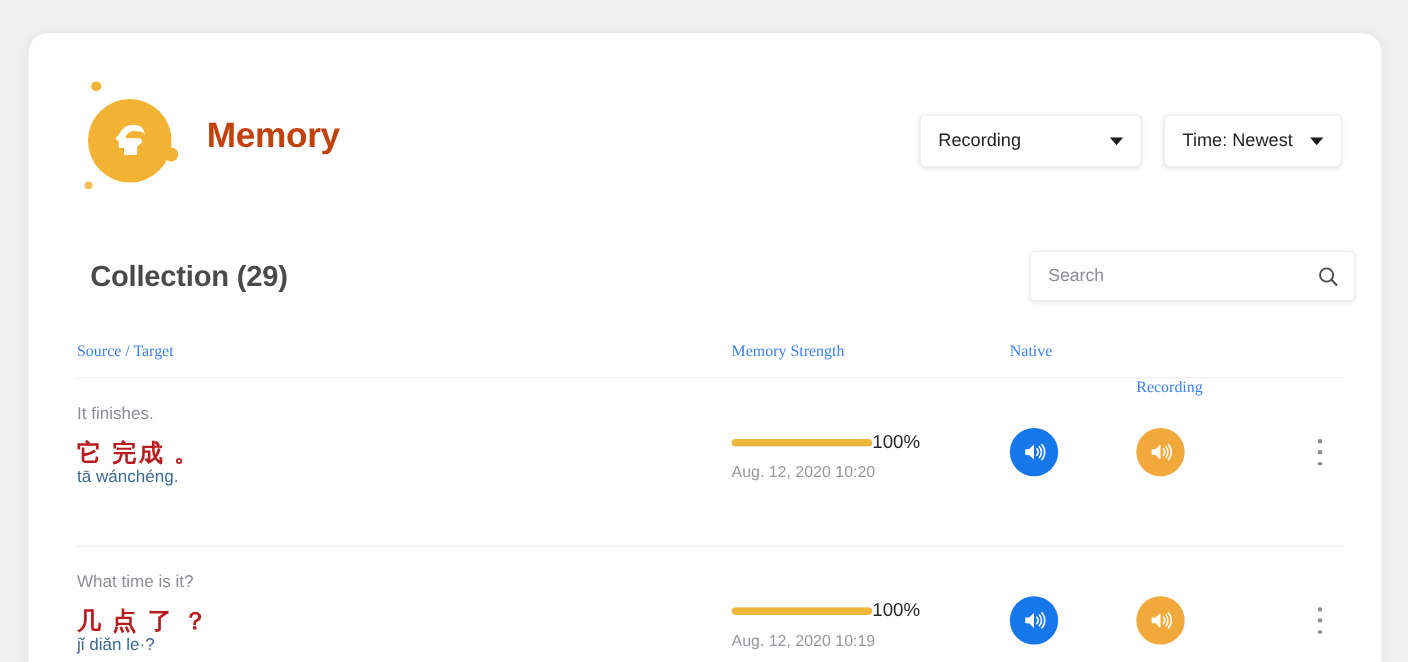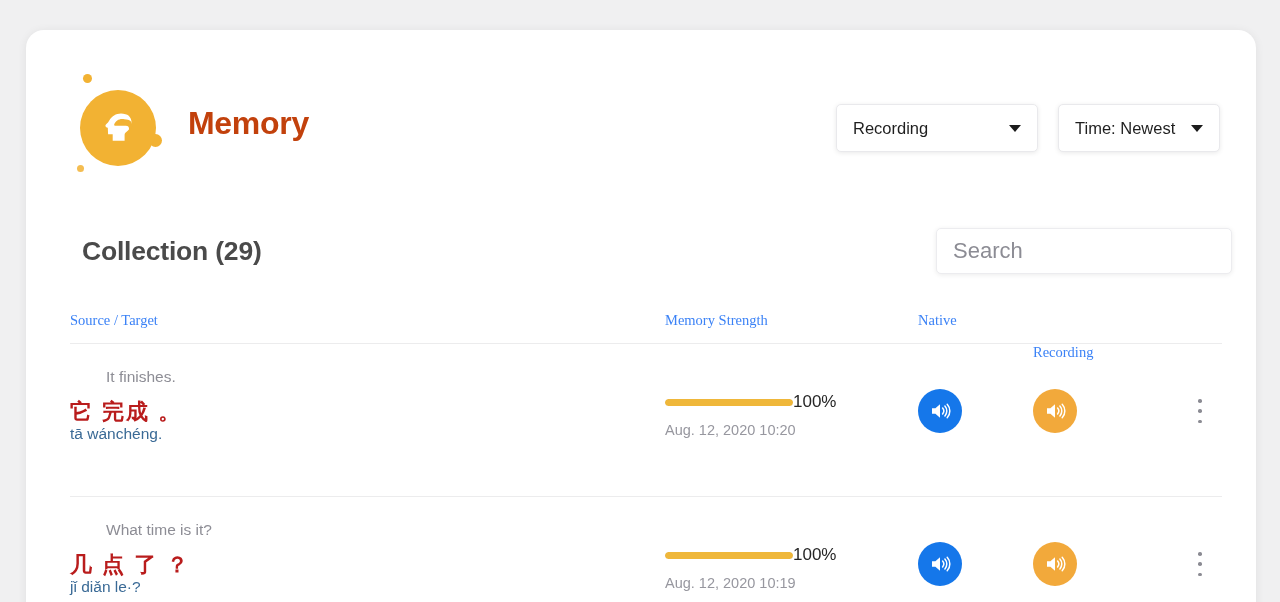--- a/index.html
+++ b/index.html
@@ -141,21 +141,21 @@
     border-radius: 5px;
     box-shadow: 0 1px 5px rgba(0,0,0,0.08);
     display: flex;
     align-items: center;
     padding: 0 14px;
   }
   .search-input {
     flex: 1;
     border: none;
     outline: none;
-    font-size: 22px;
+    font-size: 16px;
     font-family: "Liberation Sans", sans-serif;
     color: #333;
     background: transparent;
   }
   .search-input::placeholder { color: #8c8c94; }
 
   
   .table {
     position: absolute;
     left: 44px;
@@ -188,21 +188,20 @@
   .cell-text {
     position: absolute;
     left: 0;
     top: 24px;
     width: 560px;
   }
   .src-text {
     font-size: 15.5px;
     color: #8d8d95;
     line-height: 1.2;
-    margin-left: 36px;
   }
   .tgt-text {
     margin-top: 11px;
     font-size: 22px;
     font-weight: bold;
     color: #b91c1c;
     letter-spacing: 2px;
     line-height: 1.25;
   }
   .pinyin {

